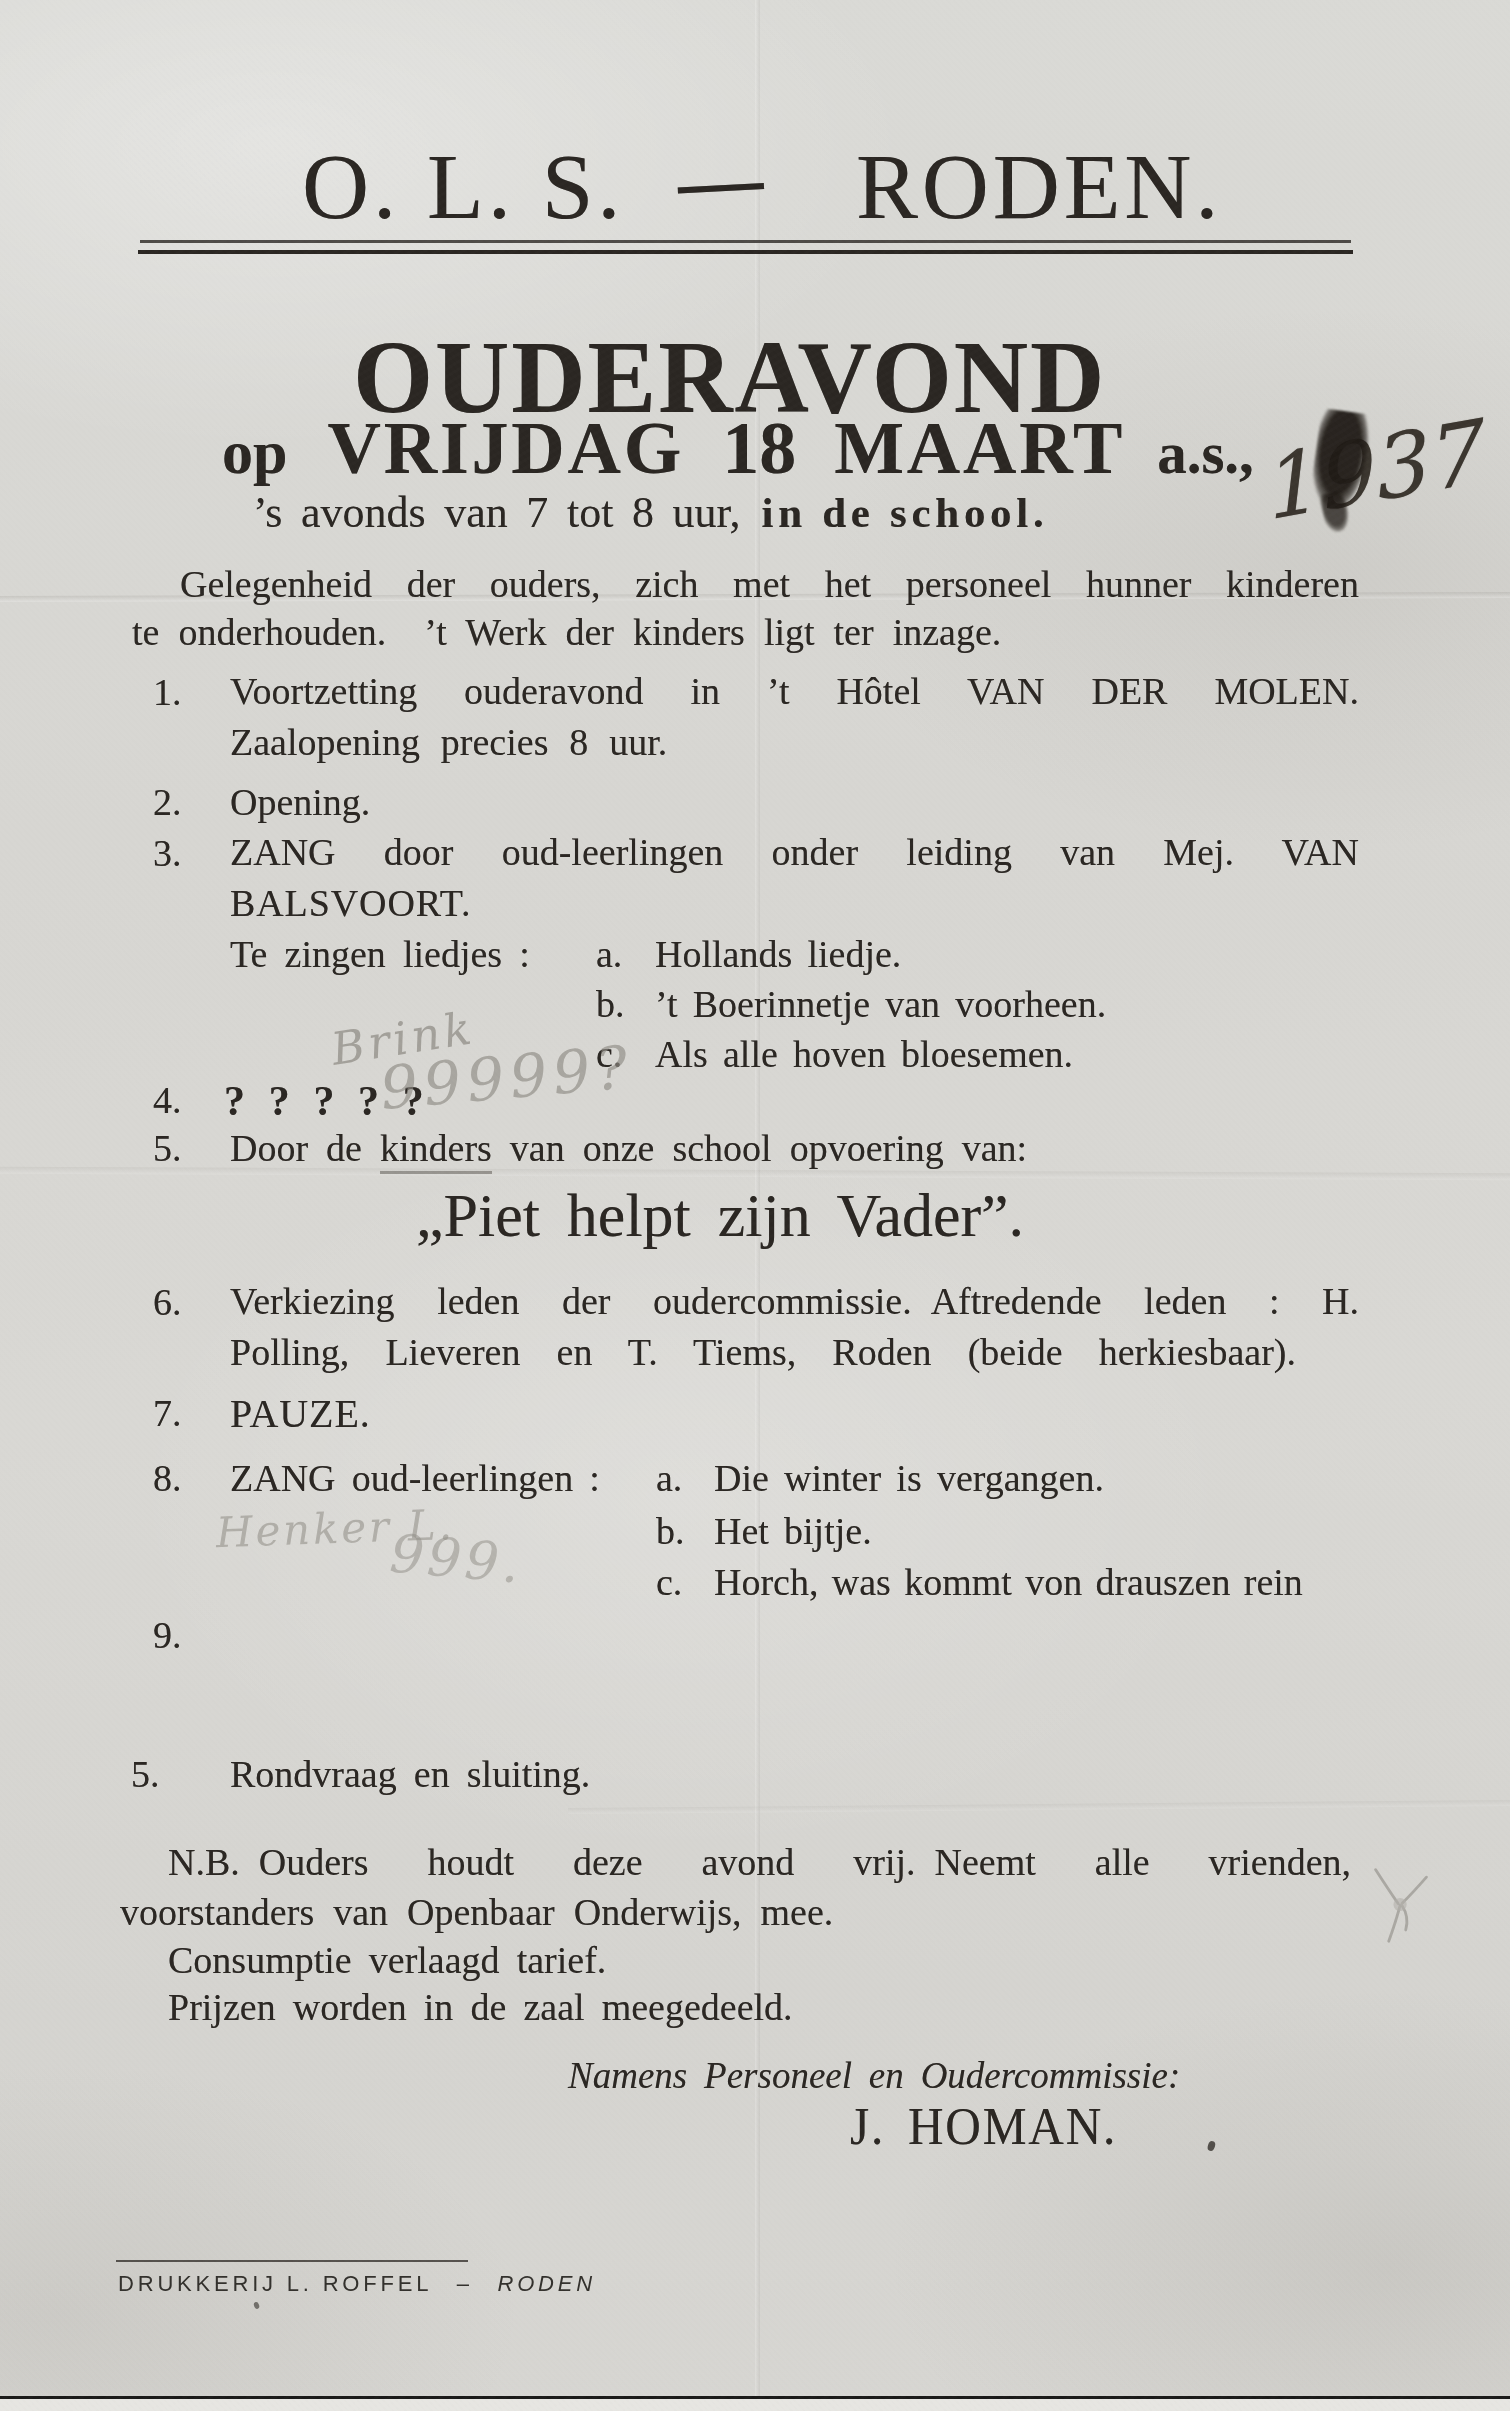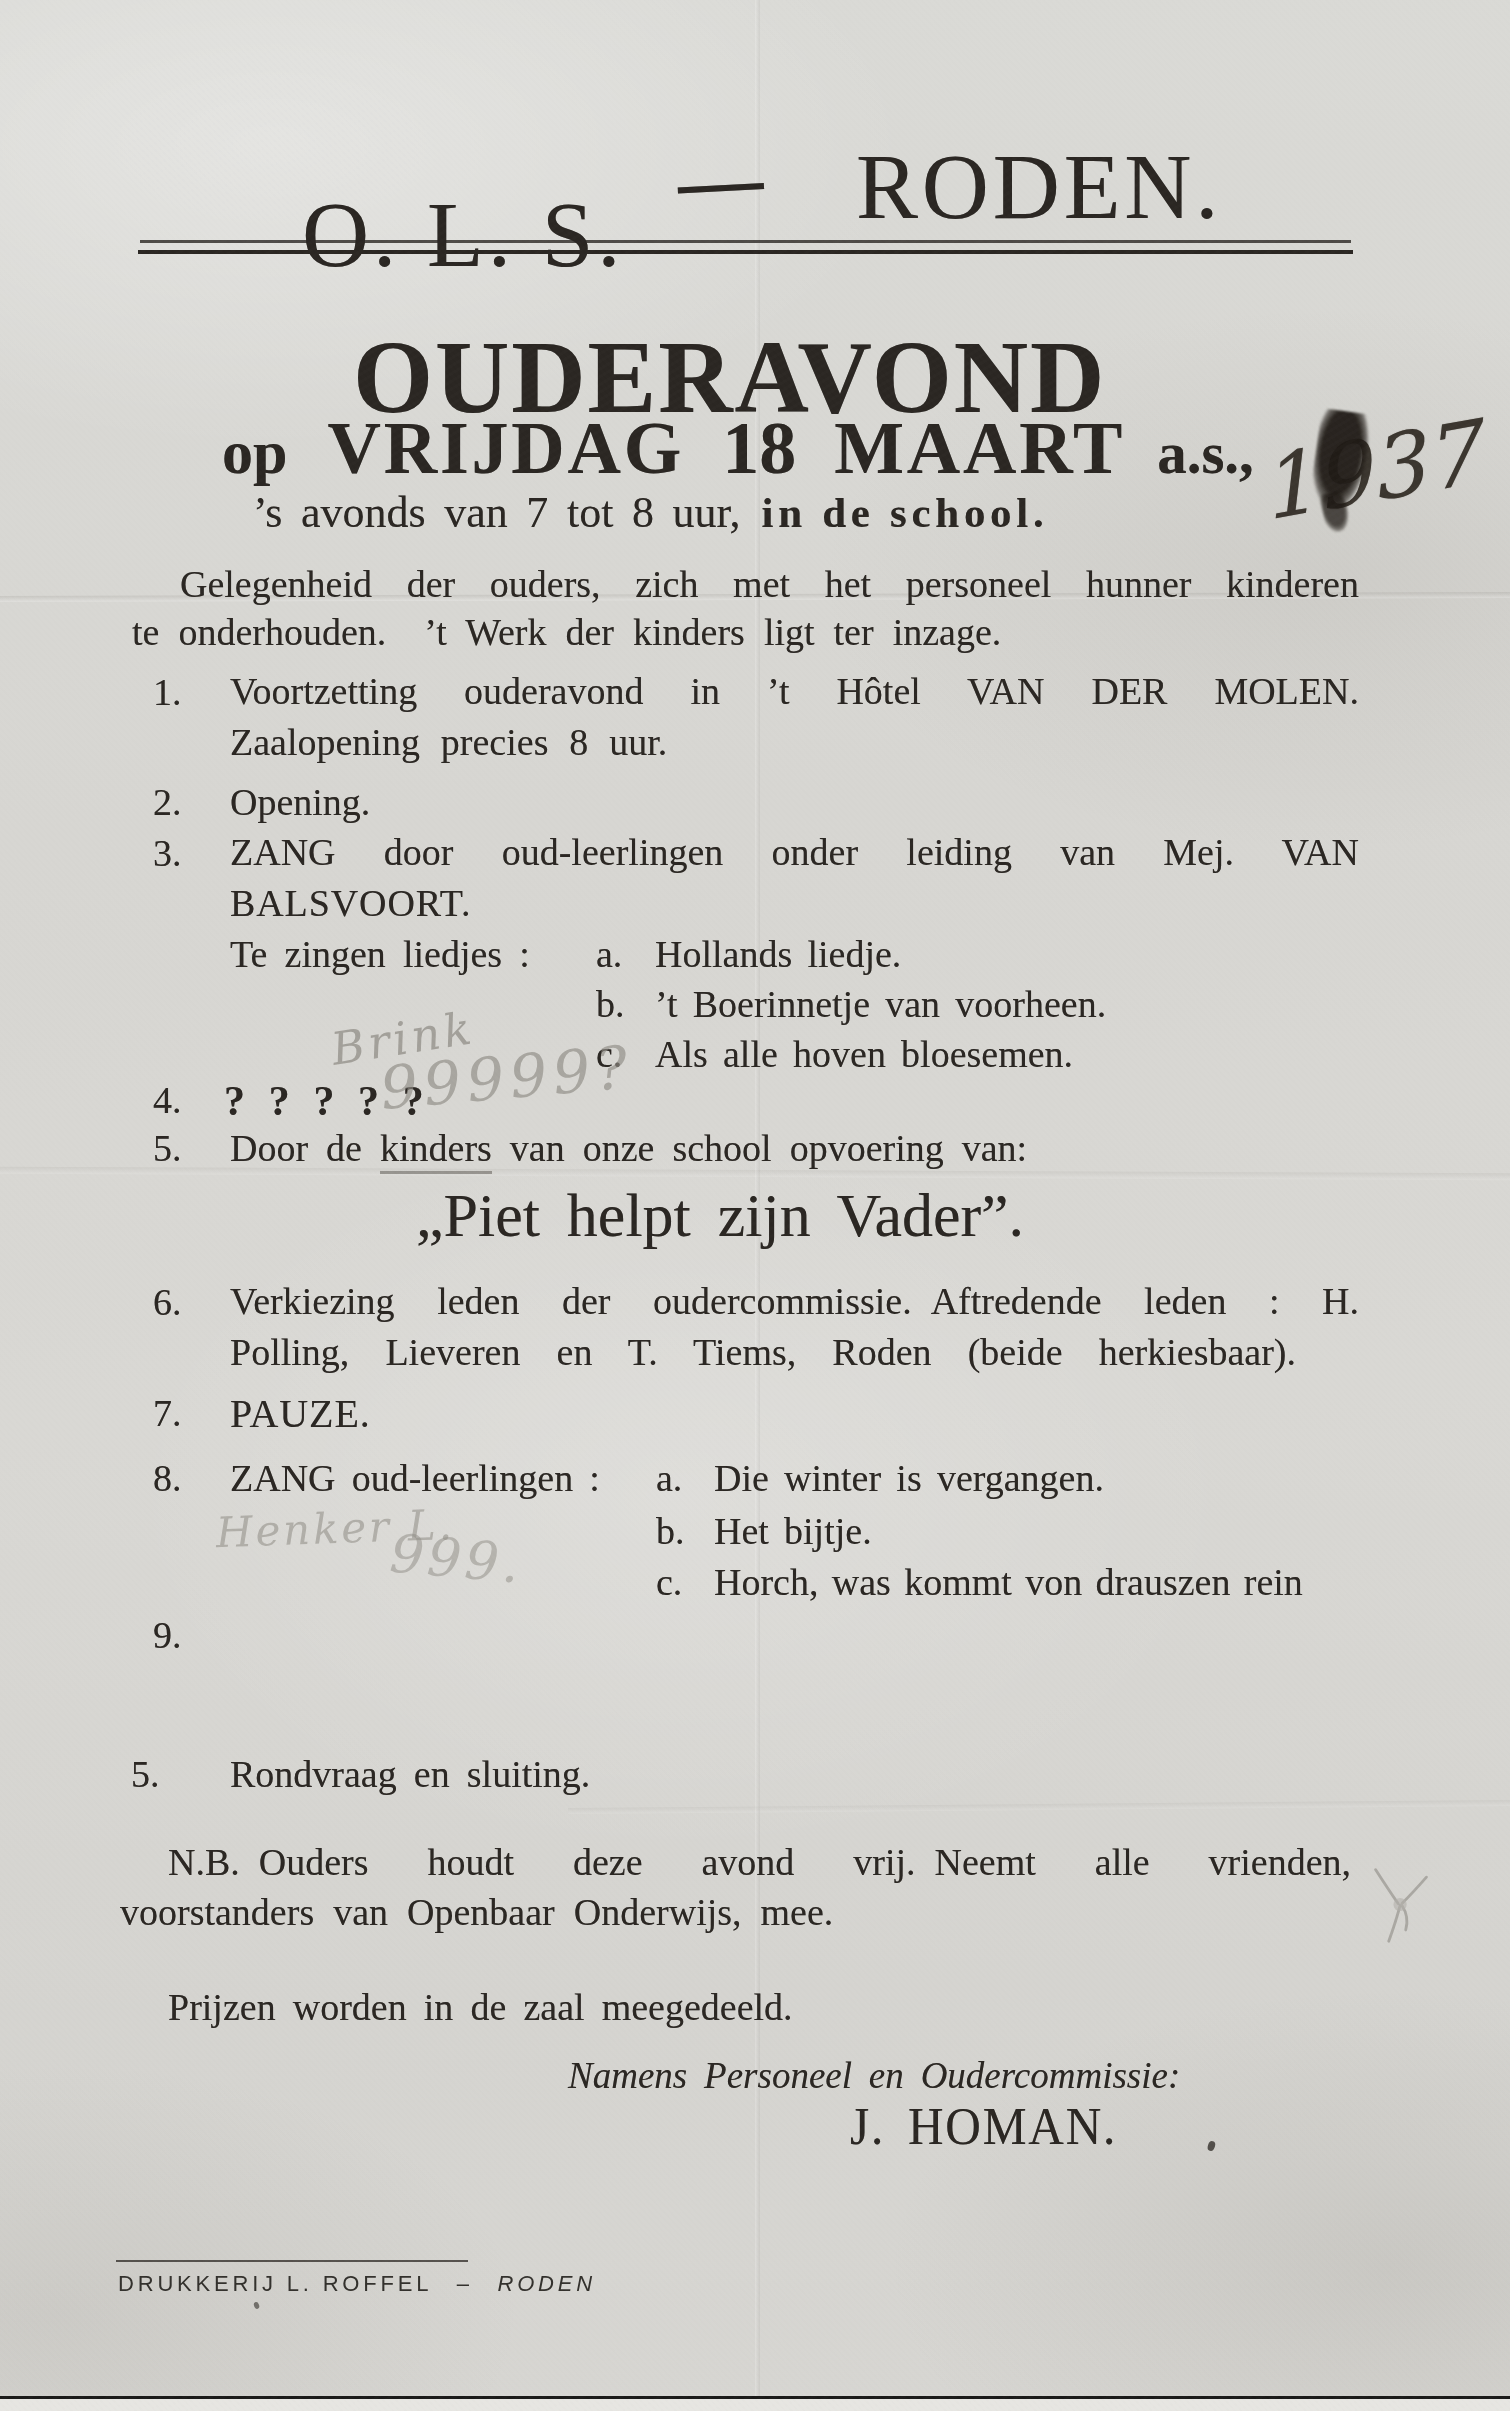--- a/index.html
+++ b/index.html
@@ -54,21 +54,21 @@
 
   <div class="crease" style="top:594px;left:0;width:1510px;height:5.7px;transform:rotate(-.15deg);
               background:linear-gradient(180deg, rgba(118,114,107,.20), rgba(255,255,255,.28)); opacity:.8;"></div>
   <div class="crease" style="top:1170px;left:0;width:1510px;height:6.6px;transform:rotate(.25deg);
               background:linear-gradient(180deg, rgba(118,114,107,.16), rgba(255,255,255,.22)); opacity:.6;"></div>
   <div class="crease" style="top:1804px;left:568px;width:943px;height:5.7px;transform:rotate(-.5deg);
               background:linear-gradient(180deg, rgba(118,114,107,.16), rgba(255,255,255,.22)); opacity:.5;"></div>
   <div class="crease" style="top:0;left:755px;width:4.7px;height:2411px;
               background:linear-gradient(90deg, rgba(255,255,255,.30), rgba(96,93,88,.13)); opacity:.7;"></div>
 
-  <div class="ln" style="left:302px;top:134px;font-size:93px;letter-spacing:3.8px;margin-top:48px;">O. L. S.</div>
+  <div class="ln" style="left:302px;top:134px;font-size:93px;letter-spacing:3.8px;">O. L. S.</div>
   <div class="ln b" style="left:678px;top:131px;font-size:85px;transform:rotate(-3deg);">—</div>
   <div class="ln" style="left:856px;top:134px;font-size:93px;letter-spacing:3.8px;">RODEN.</div>
   <div class="rule" style="left:140px;top:240px;width:1211px;height:2.8px;opacity:.8;"></div>
   <div class="rule" style="left:138px;top:250px;width:1215px;height:3.8px;"></div>
 
   <div class="ln b" style="left:353px;top:318px;font-size:103px;letter-spacing:1.9px;">OUDERAVOND</div>
 
   <div class="ln" style="left:222px;top:406px;">
     <span class="b" style="font-size:62px;">op</span><span class="b" style="font-size:74px;letter-spacing:2.8px;margin-left:40px;">VRIJDAG</span><span class="b" style="font-size:74px;margin-left:38px;">18</span><span class="b" style="font-size:74px;letter-spacing:2.8px;margin-left:38px;">MAART</span><span class="b" style="font-size:59px;margin-left:32px;">a.s.,</span>
   </div>
@@ -133,20 +133,21 @@
   <div class="ln pencil" style="left:216px;top:1505px;font-size:42px;letter-spacing:2.8px;transform:rotate(-2deg);opacity:.55;">Henker L.</div>
   <div class="ln pencil" style="left:390px;top:1529px;font-size:53px;letter-spacing:3.8px;transform:rotate(5deg);opacity:.5;">999.</div>
 
   <div class="ln body" style="left:153px;top:1614px;">9.</div>
 
   <div class="ln body" style="left:131px;top:1753px;">5.</div>
   <div class="ln body" style="left:230px;top:1753px;word-spacing:7.6px;">Rondvraag en sluiting.</div>
 
   <div class="ln just body" style="left:168px;top:1842px;width:1183px;">N.B. Ouders houdt deze avond vrij. Neemt alle vrienden,</div>
   <div class="ln body" style="left:120px;top:1891px;word-spacing:9.5px;text-align:right;">voorstanders van Openbaar Onderwijs, mee.</div>
+  <div class="ln body" style="left:168px;top:1939px;word-spacing:7.6px;">Consumptie verlaagd tarief.</div>
   <div class="ln body" style="left:168px;top:1986px;word-spacing:7.6px;">Prijzen worden in de zaal meegedeeld.</div>
 
   <svg width="66" height="85" viewBox="0 0 70 90" style="position:absolute;left:1368px;top:1862px;opacity:.45;">
     <path d="M8 8 Q22 30 32 44 M62 16 Q48 32 36 44 M34 46 Q30 62 22 84 M36 46 Q44 58 40 72" stroke="#77736c" stroke-width="3" fill="none" stroke-linecap="round"></path>
     <circle cx="34" cy="45" r="7" fill="#8a867f" opacity=".6"></circle>
   </svg>
 
   <div class="ln" style="left:568px;top:2055px;font-size:37px;font-style:italic;word-spacing:7.6px;">Namens Personeel en Oudercommissie:</div>
   <div class="ln" style="left:850px;top:2096px;font-size:53px;letter-spacing:1.9px;transform:scaleX(.93);transform-origin:left top;word-spacing:9.5px;">J. HOMAN.</div>
   <div class="dot" style="left:1208px;top:2141px;width:6.6px;height:9.5px;transform:rotate(18deg);opacity:.8;"></div>

